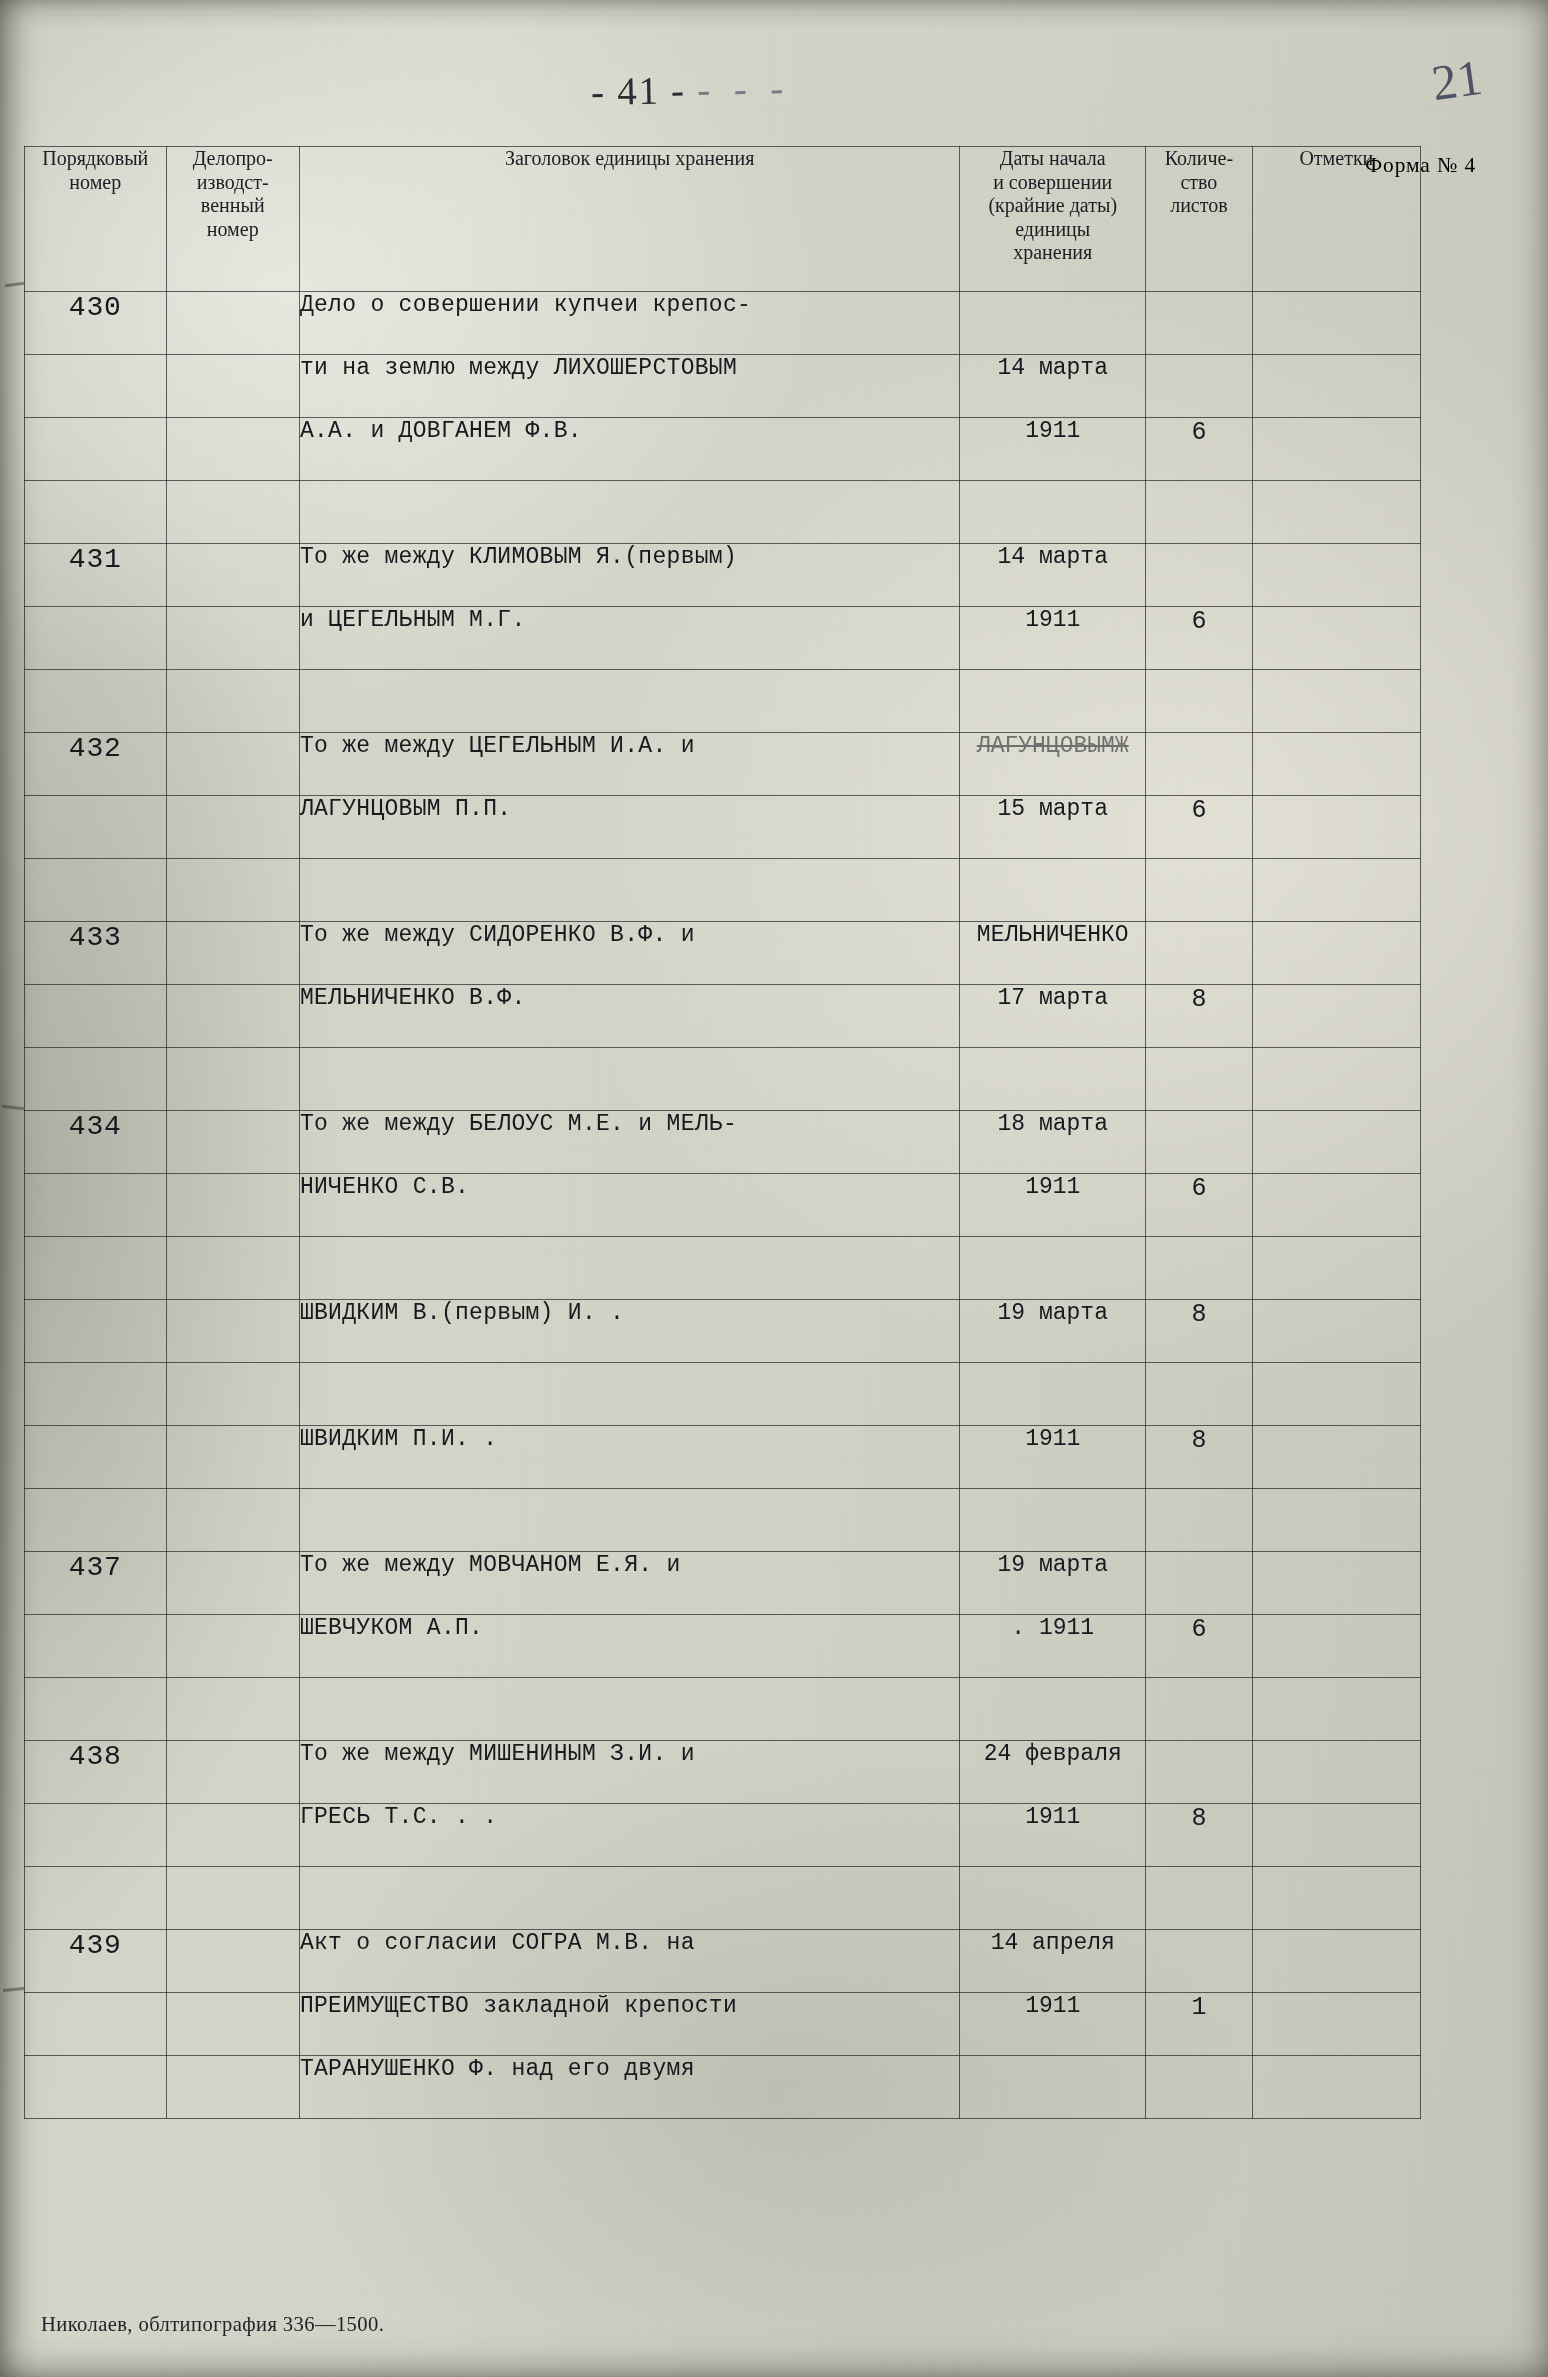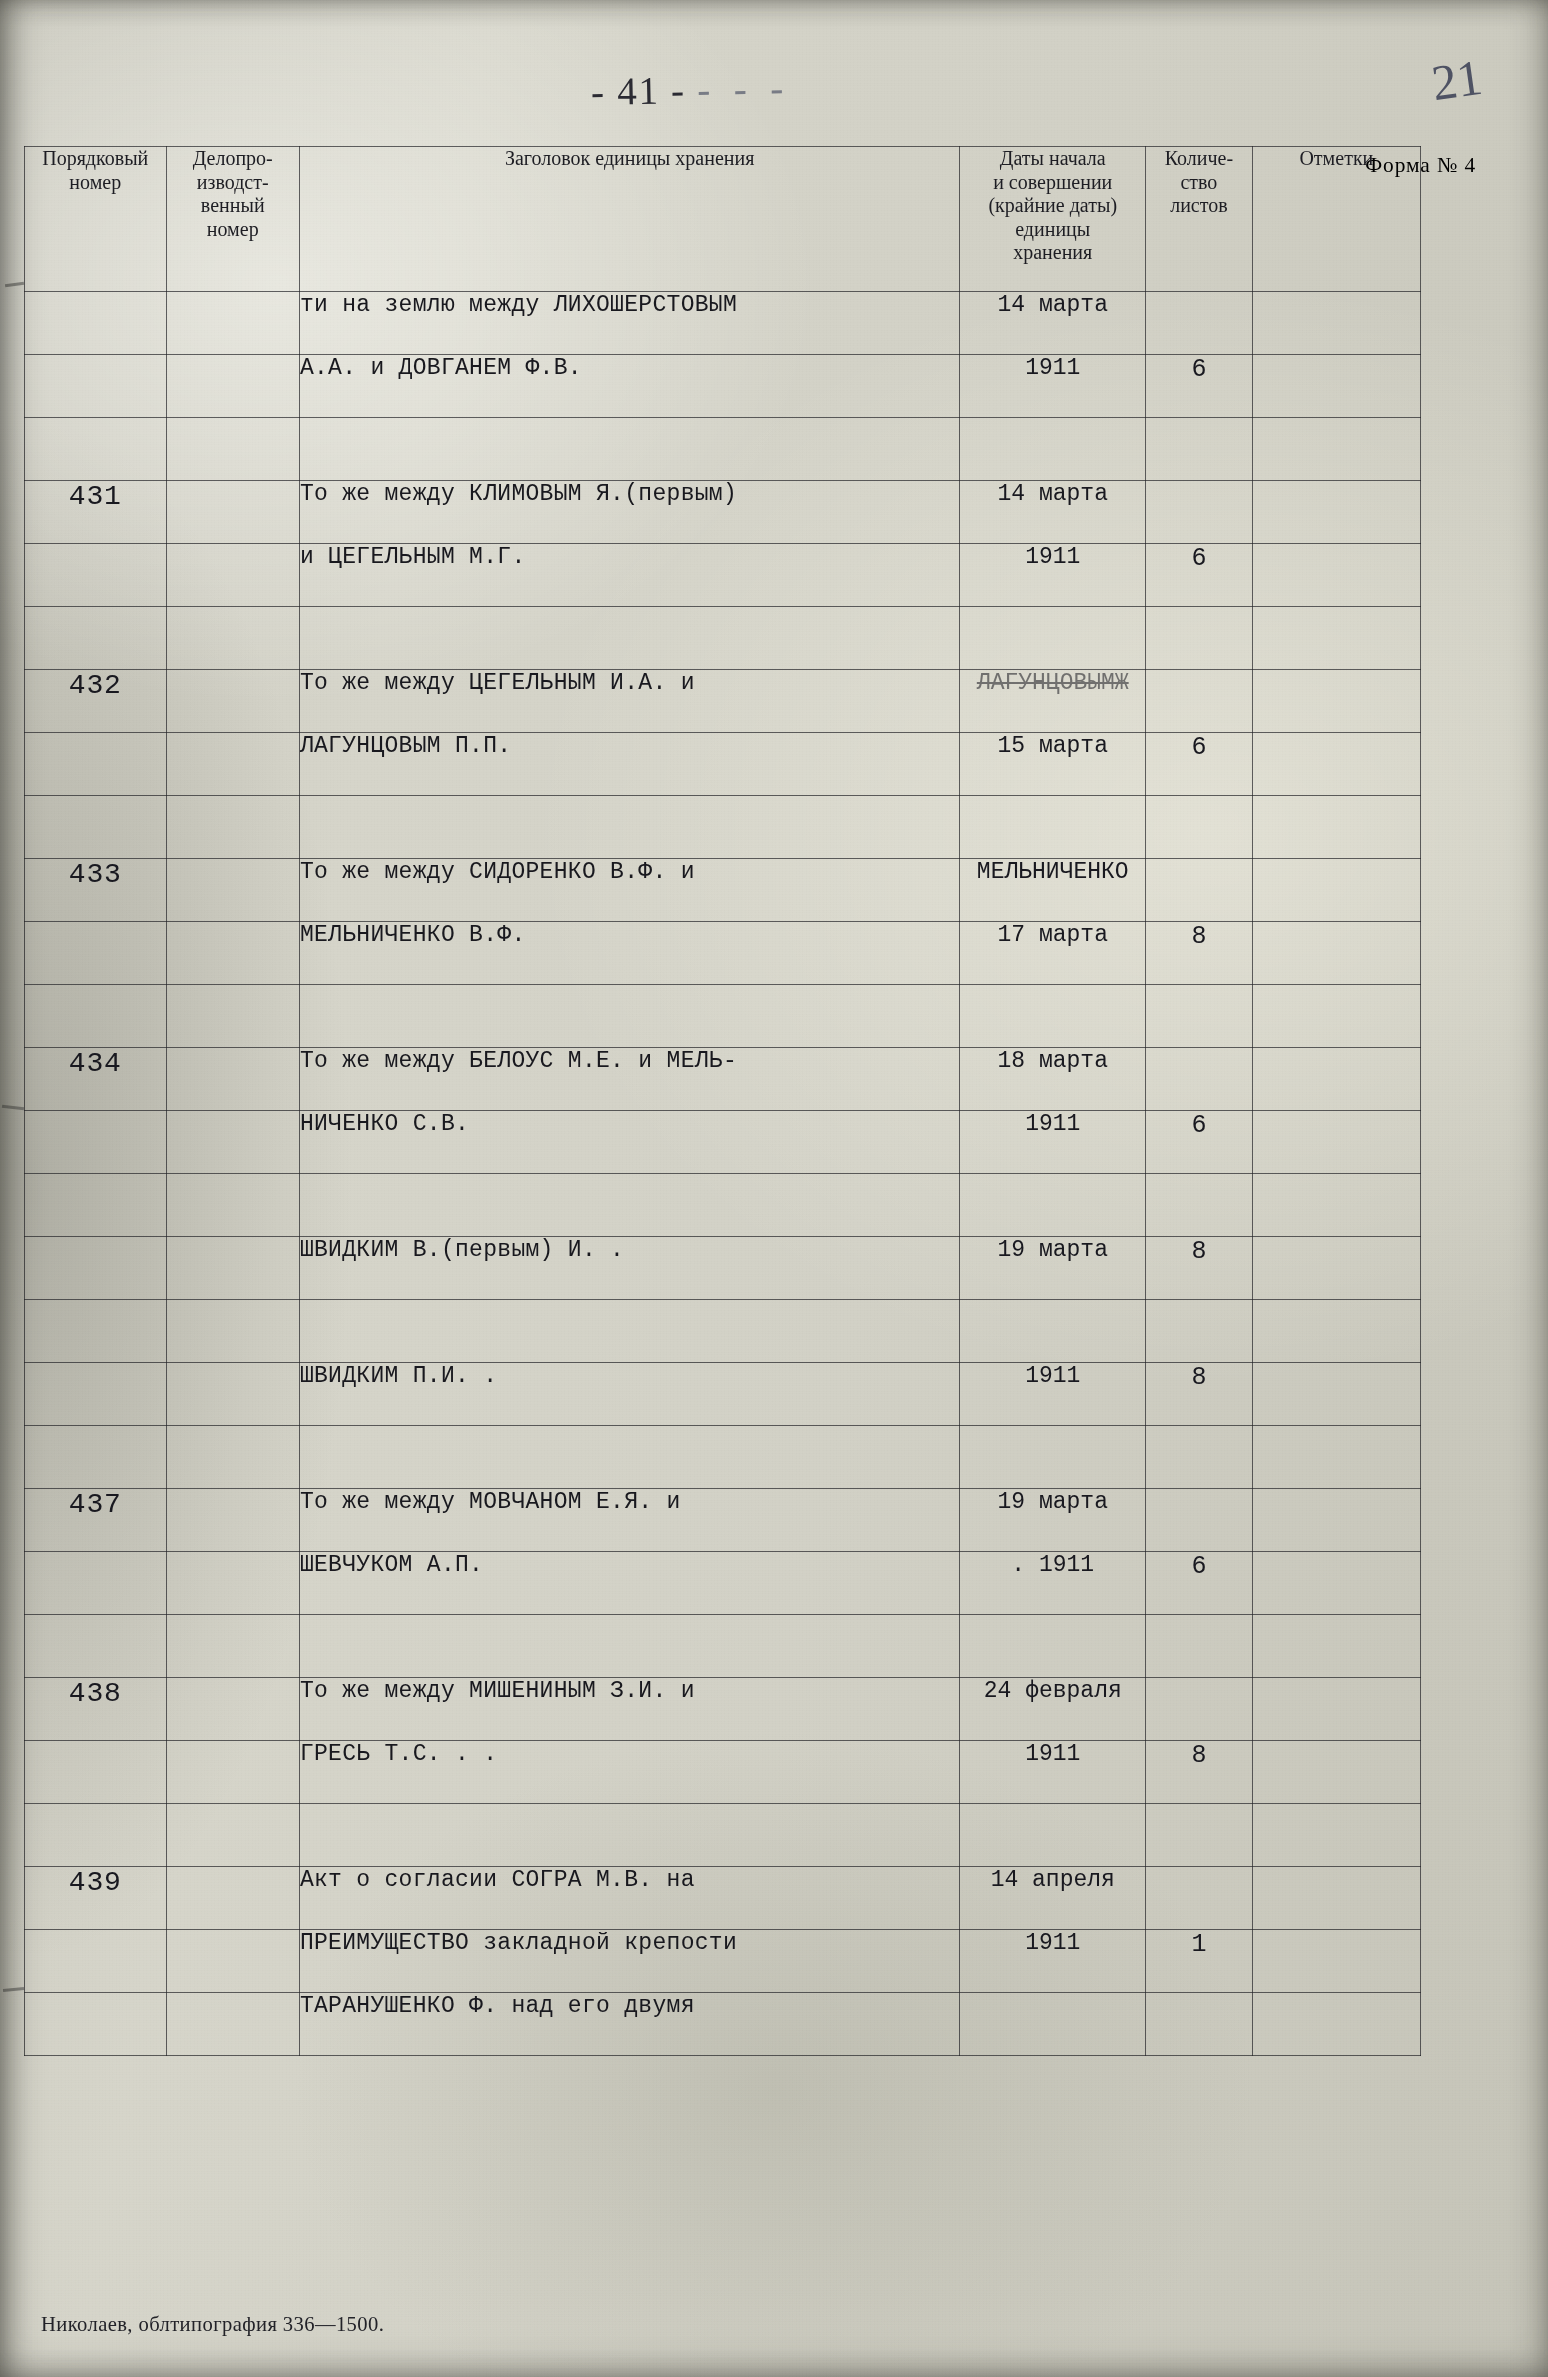--- a/index.html
+++ b/index.html
@@ -221,20 +221,28 @@
           <th class="col-cnt">
             <div>Количе-</div>
             <div>ство</div>
             <div>листов</div>
           </th>
           <th class="col-note">Отметки</th>
         </tr>
       </thead>
       <tbody id="table-body">
           <tr>
+            <td class="num-cell">430</td>
+            <td></td>
+            <td class="title-cell">Дело о совершении купчеи крепос-</td>
+            <td class="date-cell"></td>
+            <td class="cnt-cell"></td>
+            <td></td>
+          </tr>
+          <tr>
             <td class="num-cell"></td>
             <td></td>
             <td class="title-cell">ти на землю между ЛИХОШЕРСТОВЫМ</td>
             <td class="date-cell">14 марта</td>
             <td class="cnt-cell"></td>
             <td></td>
           </tr>
           <tr>
             <td class="num-cell"></td>
             <td></td>

